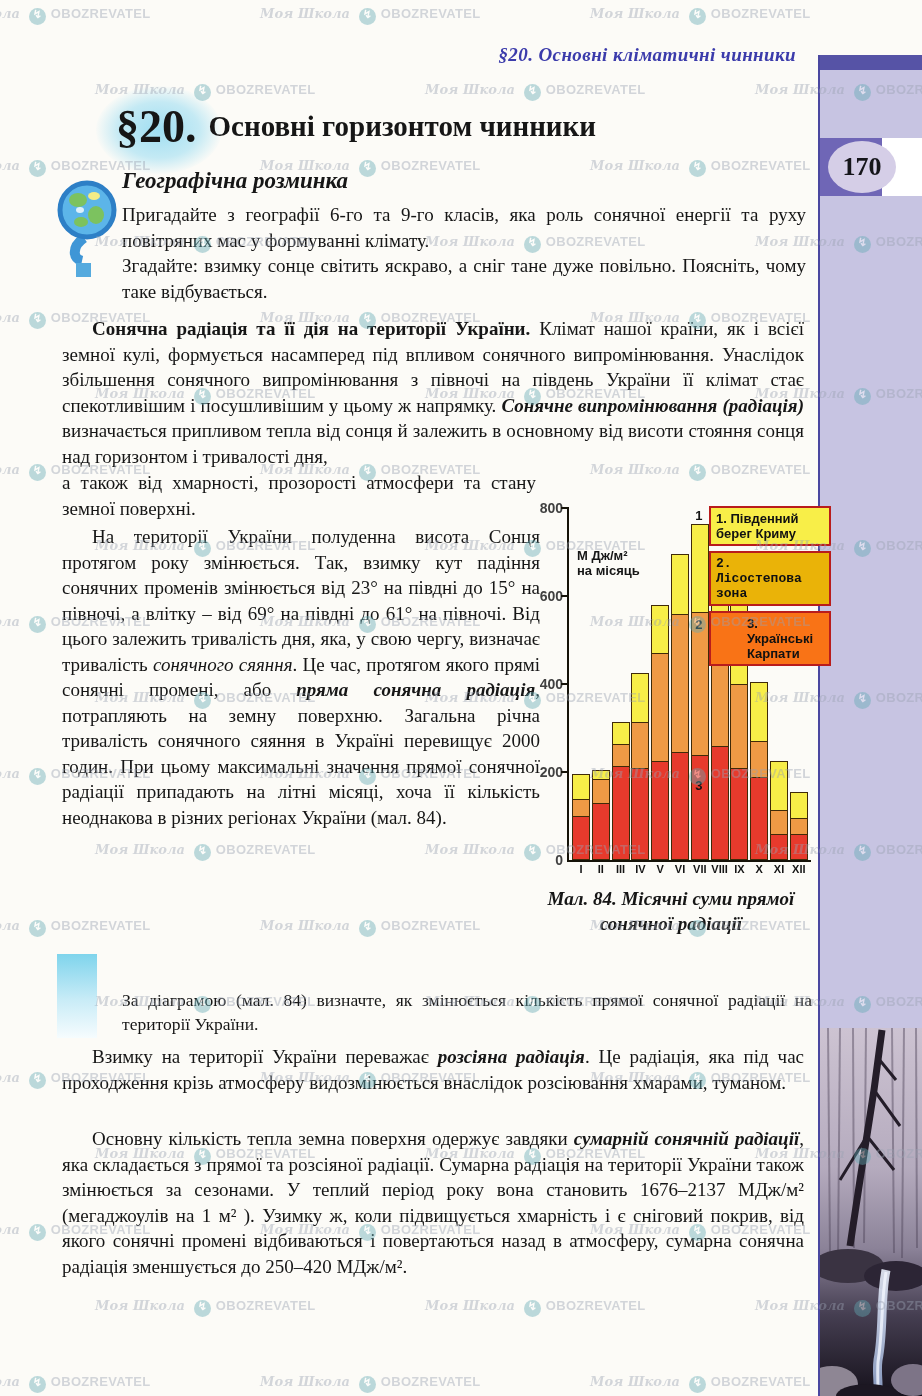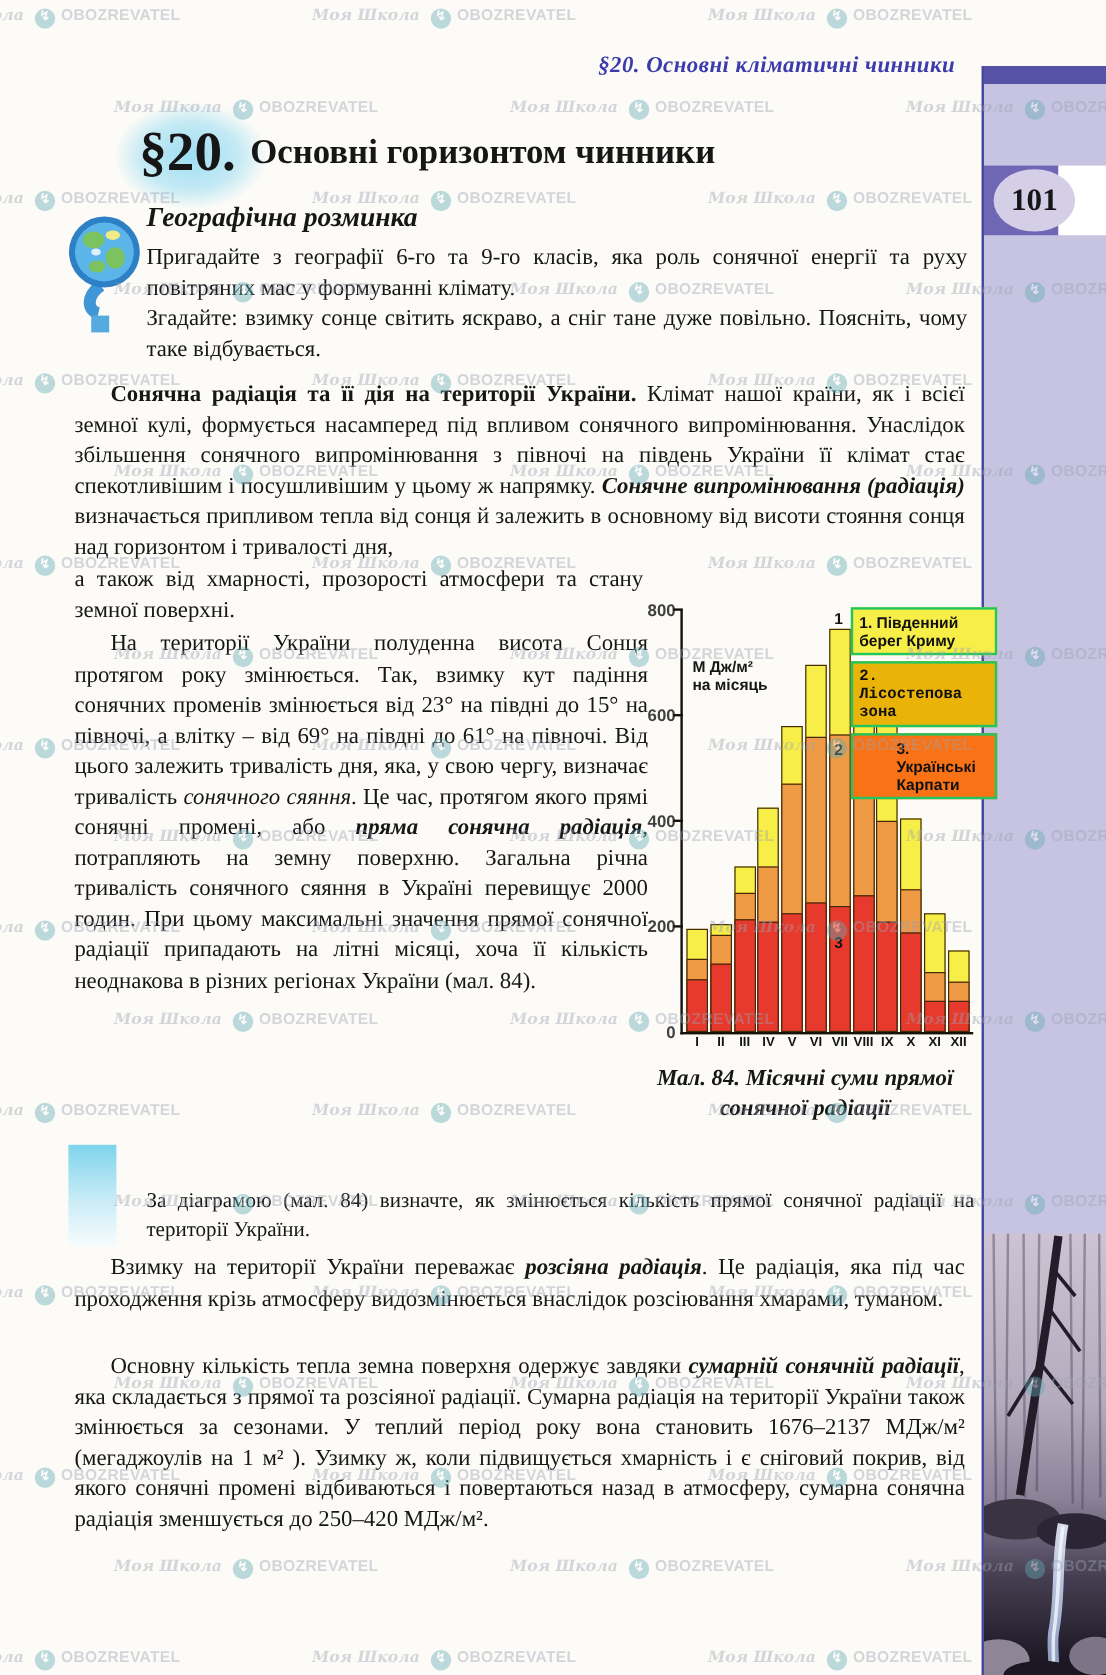--- a/index.html
+++ b/index.html
@@ -49,39 +49,39 @@
          font:bold 14px "Liberation Sans",sans-serif;color:#404040;}
   .ytickmark{position:absolute;left:-8px;width:8px;height:2px;background:#151208;}
   .bargroup{position:absolute;bottom:0;width:18px;height:100%;}
   .bar{position:absolute;bottom:0;left:0;width:16px;border:1px solid #402a08;}
   .xlab{position:absolute;top:355px;width:30px;text-align:center;
         font:bold 11px "Liberation Sans",sans-serif;color:#141414;}
   .barnum{position:absolute;left:0;width:16px;text-align:center;z-index:9;
           font:bold 13px "Liberation Sans",sans-serif;color:#141414;}
   #unit{position:absolute;left:46px;top:4px;font:bold 13px "Liberation Sans",sans-serif;line-height:15px;z-index:8;margin-top:46px;}
   #legend{position:absolute;right:-8px;top:8px;width:122px;z-index:10;}
-  .lg{border:2px solid #22c55e;margin-bottom:5px;padding:3px 5px;
+  .lg{border:2px solid #b91c1c;margin-bottom:5px;padding:3px 5px;
       font:bold 13px "Liberation Sans",sans-serif;line-height:15px;color:#111;}
   #caption{position:absolute;left:520px;top:886px;width:302px;text-align:center;z-index:2;
            font:bold italic 19px "Liberation Serif",serif;line-height:25px;}
 </style>
 </head>
 <body>
 
 <div id="page">
 
   <div id="runhead">§20. Основні кліматичні чинники</div>
 
   <div id="strip">
     <div id="strip-band"></div>
     <div id="badge">
       <div id="badge-dark"></div>
       <div id="badge-white"></div>
       <div id="badge-ellipse">
-        <span id="page-number">101</span>
+        <span id="page-number">170</span>
       </div>
     </div>
     <div id="photo">
       <svg width="104" height="368" viewBox="0 0 104 368">
         <defs>
           <linearGradient id="pg" x1="0" y1="0" x2="0" y2="1">
             <stop offset="0" stop-color="#cdc3d2"></stop>
               <stop offset=".38" stop-color="#b5abbe"></stop>
             <stop offset=".6" stop-color="#8b8298"></stop>
               <stop offset=".78" stop-color="#453e51"></stop>

